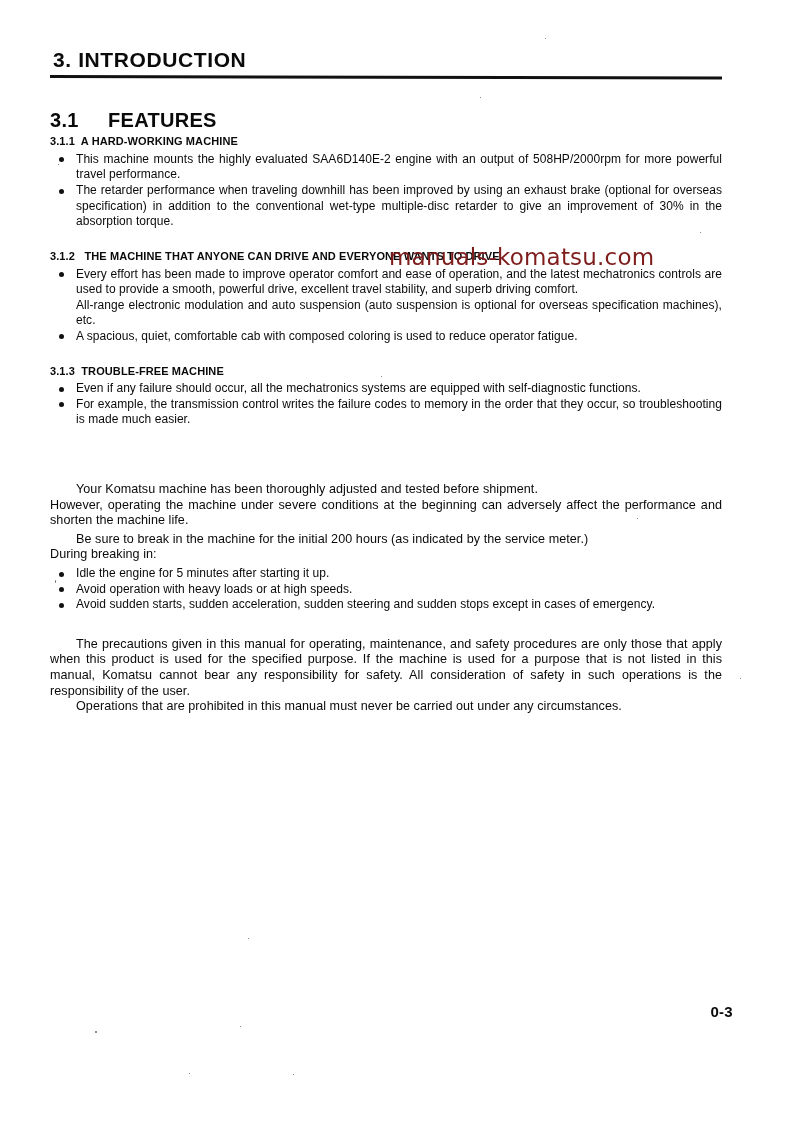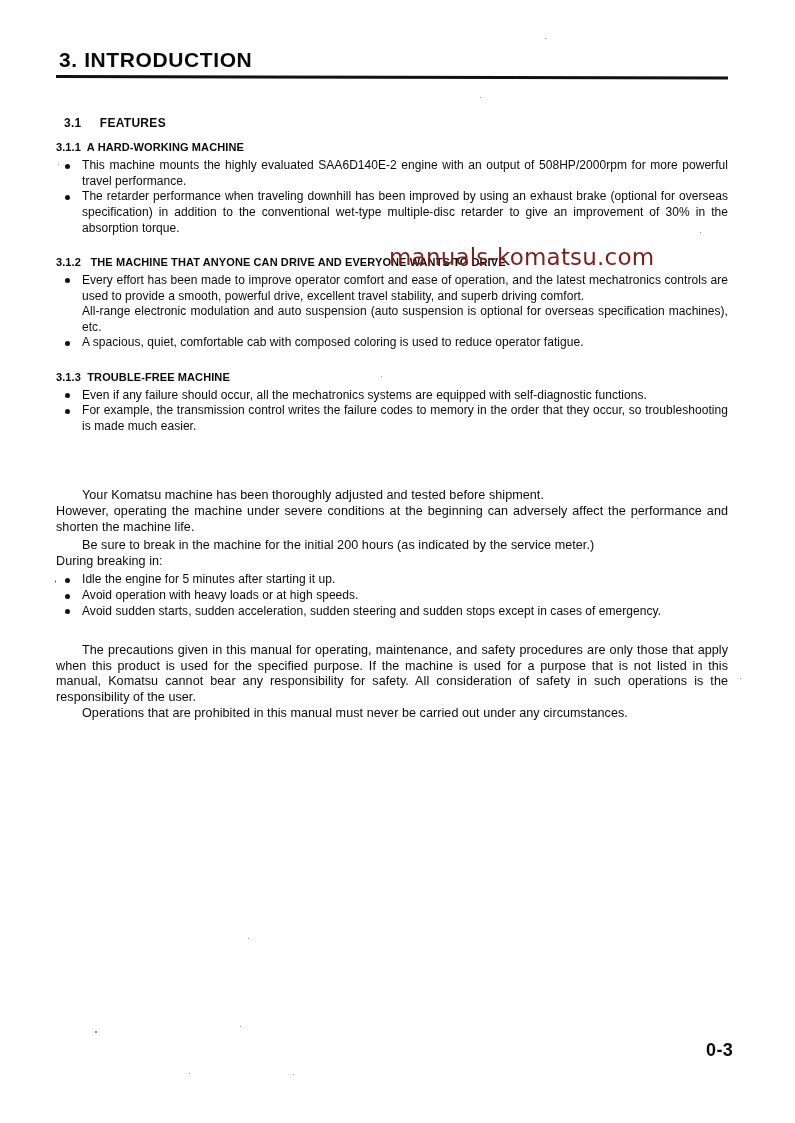--- a/index.html
+++ b/index.html
@@ -18,21 +18,21 @@
 
   .page {
     position: absolute;
     inset: 0;
     background: #ffffff;
   }
 
   
   .content {
     position: absolute;
-    left: 56px;
+    left: 50px;
     top: 48px;
     width: 672px;
   }
 
   
   .chapter-title {
     font-size: 21px;
     font-weight: bold;
     letter-spacing: 0.6px;
     line-height: 1.1;
@@ -43,24 +43,24 @@
     margin-top: 4px;
     height: 3px;
     background: #111;
     width: 100%;
     transform: rotate(0.12deg);
     transform-origin: left center;
   }
 
   
   .h2 {
-    font-size: 12px;
+    font-size: 20px;
     font-weight: bold;
     letter-spacing: 0.3px;
-    margin: 8px;
+    margin: 0;
     line-height: 1.2;
     white-space: pre;
   }
   .h3 {
     font-size: 11px;
     font-weight: bold;
     letter-spacing: 0.1px;
     margin: 0;
     line-height: 1.25;
     white-space: pre;
@@ -124,22 +124,22 @@
     color: #7f1d1d;
     font-family: "DejaVu Sans", sans-serif;
     white-space: nowrap;
     pointer-events: none;
   }
 
   
   .page-number {
     position: absolute;
     right: 62px;
-    top: 1040px;
-    font-size: 18px;
+    top: 1003px;
+    font-size: 15px;
     font-weight: bold;
     letter-spacing: 0.3px;
   }
 
   
   .speck {
     position: absolute;
     background: #3b3b3b;
     width: 2px;
     height: 2px;

